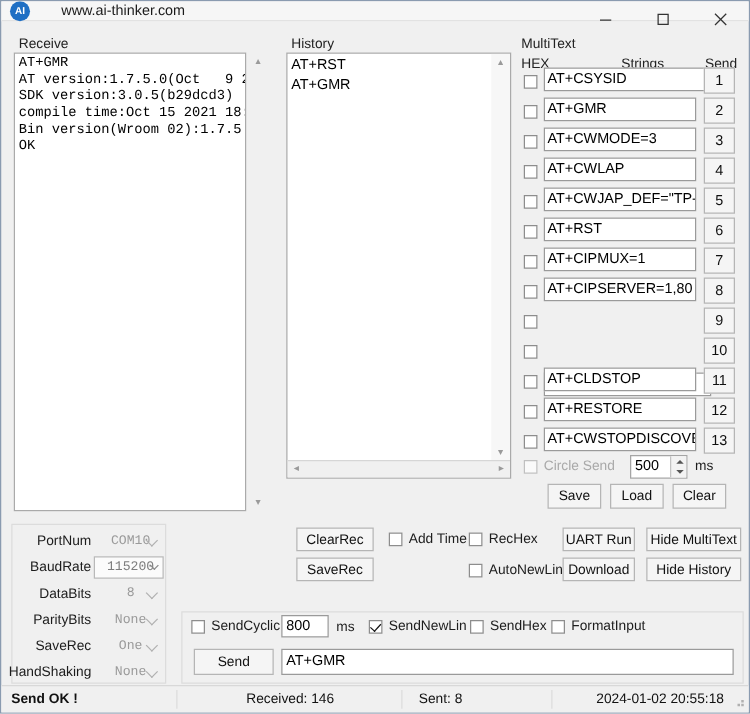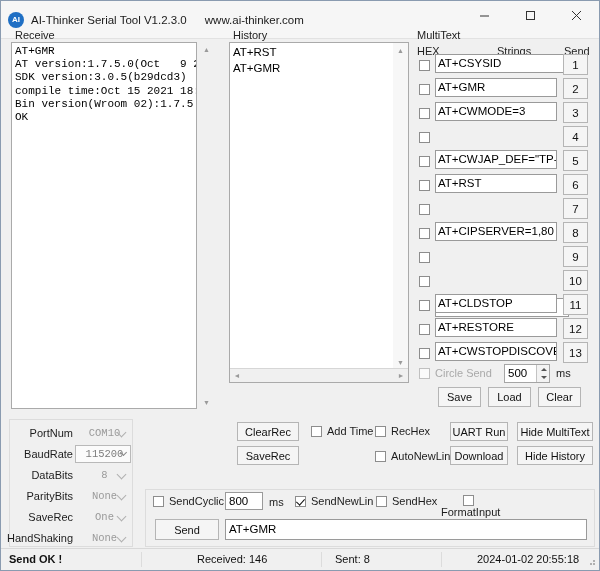--- a/index.html
+++ b/index.html
@@ -16,21 +16,21 @@
     position: relative;
     width: 600px; height: 571px;
     background: #f0f0f0;
     border: 1px solid #8a9bb0;
     overflow: hidden;
   }
 
   
   .titlebar {
     position: absolute; left: 0; top: 0;
-    width: 598px; height: 38px;
+    width: 598px; height: 16px;
     background: #f6f6f6;
     border-bottom: 1px solid #e2e2e2;
     display: flex; align-items: center;
   }
   .app-icon {
     width: 16px; height: 16px; margin-left: 7px; margin-right: 7px;
     border-radius: 50%;
     background: #1f6fc4;
     color: #fff;
     font-size: 8px; font-weight: bold;
@@ -250,21 +250,20 @@
   .grip { position: absolute; right: 3px; bottom: 3px; width: 10px; height: 10px; }
   .grip i { position: absolute; width: 2px; height: 2px; background: #b0b0b0; }
 </style>
 </head>
 <body>
 
 <div class="app">
 
   <div class="titlebar">
     <div class="app-icon">AI</div>
-    <div class="title-text">AI-Thinker Serial Tool V1.2.3.0</div>
     <div class="title-url">www.ai-thinker.com</div>
     <div class="winbtns">
       <div class="winbtn">
         <svg width="11" height="11" viewBox="0 0 11 11">
             <line x1="1" y1="6" x2="10" y2="6" stroke="#333" stroke-width="1"></line>
           </svg>
       </div>
       <div class="winbtn">
         <svg width="11" height="11" viewBox="0 0 11 11">
             <rect x="1.5" y="1.5" width="8" height="8" fill="none" stroke="#333" stroke-width="1"></rect>
@@ -318,31 +317,33 @@
 
   <div class="cb" style="left:418px; top:83px;"></div>
   <div class="mt-input" style="left:434px; top:77px; width:122px;">AT+GMR</div>
   <div class="btn num" style="left:562px; top:77px; width:25px; height:21px;">2</div>
 
   <div class="cb" style="left:418px; top:107px;"></div>
   <div class="mt-input" style="left:434px; top:101px; width:122px;">AT+CWMODE=3</div>
   <div class="btn num" style="left:562px; top:101px; width:25px; height:21px;">3</div>
 
   <div class="cb" style="left:418px; top:131px;"></div>
+  <div class="mt-input" style="left:434px; top:125px; width:122px;">AT+CWLAP</div>
   <div class="btn num" style="left:562px; top:125px; width:25px; height:21px;">4</div>
 
   <div class="cb" style="left:418px; top:155px;"></div>
   <div class="mt-input" style="left:434px; top:149px; width:122px;">AT+CWJAP_DEF="TP-Link</div>
   <div class="btn num" style="left:562px; top:149px; width:25px; height:21px;">5</div>
 
   <div class="cb" style="left:418px; top:179px;"></div>
   <div class="mt-input" style="left:434px; top:173px; width:122px;">AT+RST</div>
   <div class="btn num" style="left:562px; top:173px; width:25px; height:21px;">6</div>
 
   <div class="cb" style="left:418px; top:203px;"></div>
+  <div class="mt-input" style="left:434px; top:197px; width:122px;">AT+CIPMUX=1</div>
   <div class="btn num" style="left:562px; top:197px; width:25px; height:21px;">7</div>
 
   <div class="cb" style="left:418px; top:227px;"></div>
   <div class="mt-input" style="left:434px; top:221px; width:122px;">AT+CIPSERVER=1,80</div>
   <div class="btn num" style="left:562px; top:221px; width:25px; height:21px;">8</div>
 
   <div class="cb" style="left:418px; top:251px;"></div>
   <div class="btn num" style="left:562px; top:245px; width:25px; height:21px;">9</div>
 
   <div class="cb" style="left:418px; top:275px;"></div>
@@ -454,21 +455,21 @@
   <div class="chk-wrap" style="left:294px; top:494px;">
     <div class="cbx on"></div>
     <div class="lbl">SendNewLin</div>
   </div>
 
   <div class="chk-wrap" style="left:375px; top:494px;">
     <div class="cbx"></div>
     <div class="lbl">SendHex</div>
   </div>
 
-  <div class="chk-wrap" style="left:440px; top:494px;flex-direction:column;">
+  <div class="chk-wrap" style="left:440px; top:494px;">
     <div class="cbx"></div>
     <div class="lbl">FormatInput</div>
   </div>
 
   <div class="btn" style="left:154px; top:518px; width:64px; height:21px;">Send</div>
   <div class="tinput" style="left:224px; top:518px; width:362px; height:21px; line-height:19px;">AT+GMR</div>
 
   <div class="statusbar">
     <div class="cell bold" style="left:8px;">Send OK !</div>
     <div class="sep" style="left:140px;"></div>

